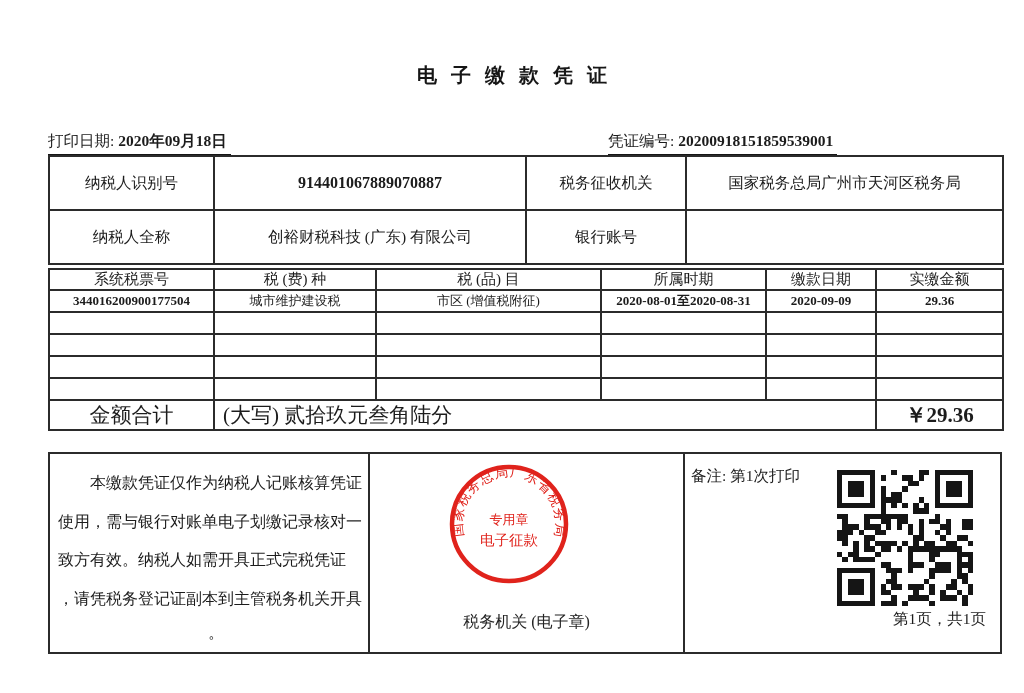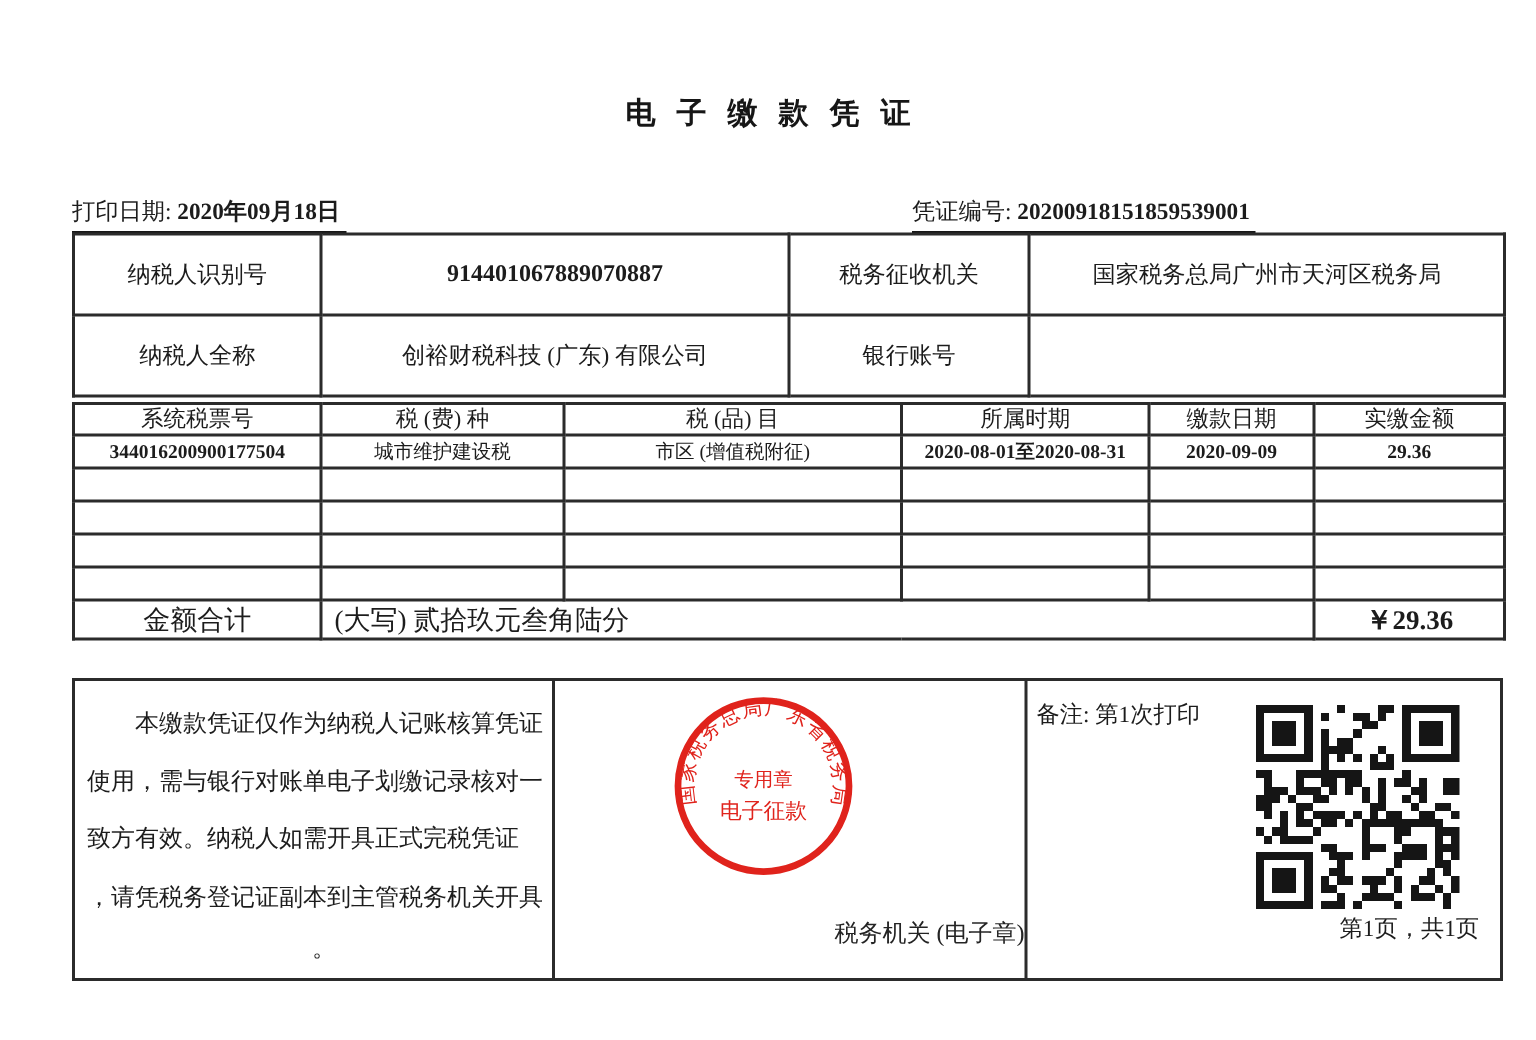--- a/index.html
+++ b/index.html
@@ -32,36 +32,36 @@
 
   .info-table { position: absolute; top: 155px; left: 48px; width: 954px; font-size: 15.5px; }
   .info-table td { height: 54px; vertical-align: middle; }
   .info-table .val-strong { font-weight: bold; font-size: 16px; }
 
   .detail-table { position: absolute; top: 268px; left: 48px; width: 954px; }
   .detail-table th { height: 21px; font-size: 15px; font-weight: normal; }
   .detail-table td { height: 22px; font-size: 13px; }
   .detail-table td.num { font-weight: bold; font-size: 13px; }
   .detail-table td.cn  { font-size: 13px; }
-  .total-row td { height: 17px; font-size: 18px; }
+  .total-row td { height: 17px; font-size: 21px; }
   .total-words { text-align: left !important; padding-left: 8px !important; }
   .total-amt { font-weight: bold; font-size: 15px; }
 
   .bottom-box {
     position: absolute; top: 452px; left: 48px; width: 954px; height: 202px;
     display: flex;
     border: 2px solid #2b2b2b;
   }
   .note-cell { width: 320px; border-right: 2px solid #2b2b2b; padding: 10px 6px 0 8px; font-size: 16px; position: relative; }
   .note-line { line-height: 38.5px; white-space: nowrap; }
   .note-line.indent { text-indent: 2em; }
   .note-line.last { margin-left: 150px; line-height: 30px; }
   .stamp-cell { width: 315px; border-right: 2px solid #2b2b2b; position: relative; }
   .stamp-svg { position: absolute; left: 77px; top: 8px; }
-  .stamp-caption { position: absolute; left: 0; top: 158px; width: 100%; text-align: right; font-size: 16px; color:#242424; }
+  .stamp-caption { position: absolute; left: 0; top: 158px; width: 100%; text-align: center; font-size: 16px; color:#242424; }
   .remark-cell { width: 313px; position: relative; font-size: 15.5px; }
   .remark-line { position: absolute; left: 6px; top: 12px; }
   .qr { position: absolute; left: 152px; top: 16px; }
   .page-indicator { position: absolute; right: 12px; bottom: 22px; font-size: 15.5px; }
 </style>
 </head>
 <body>
 
 <div class="page">
 

